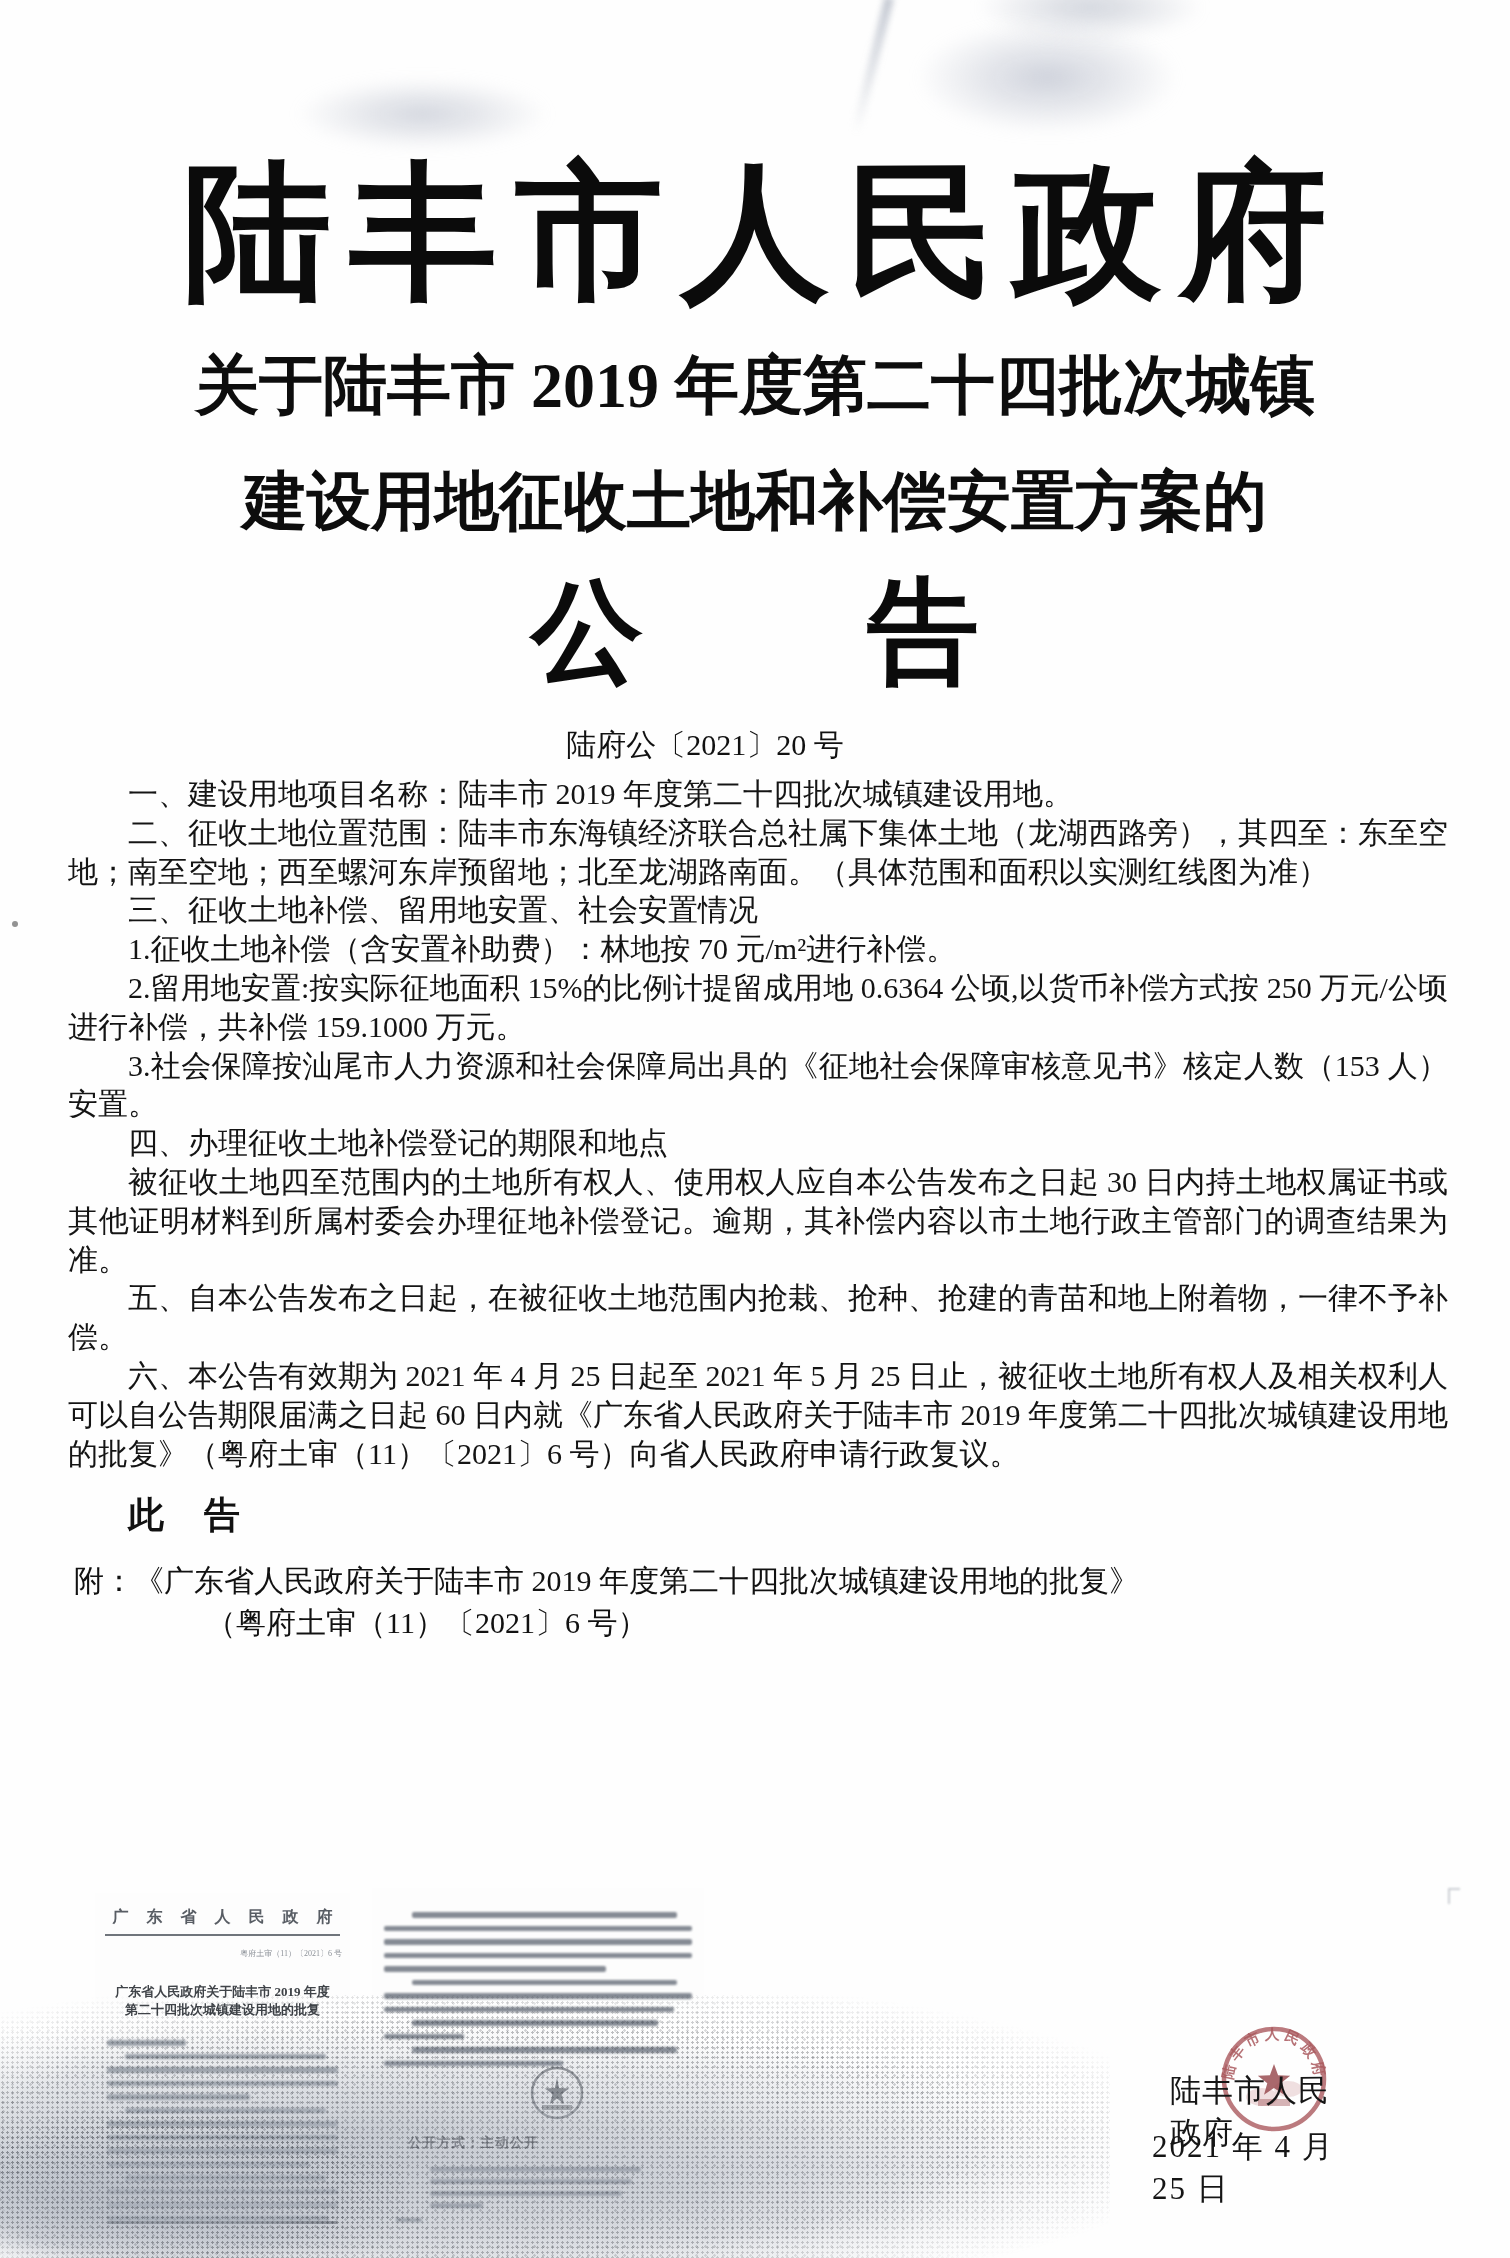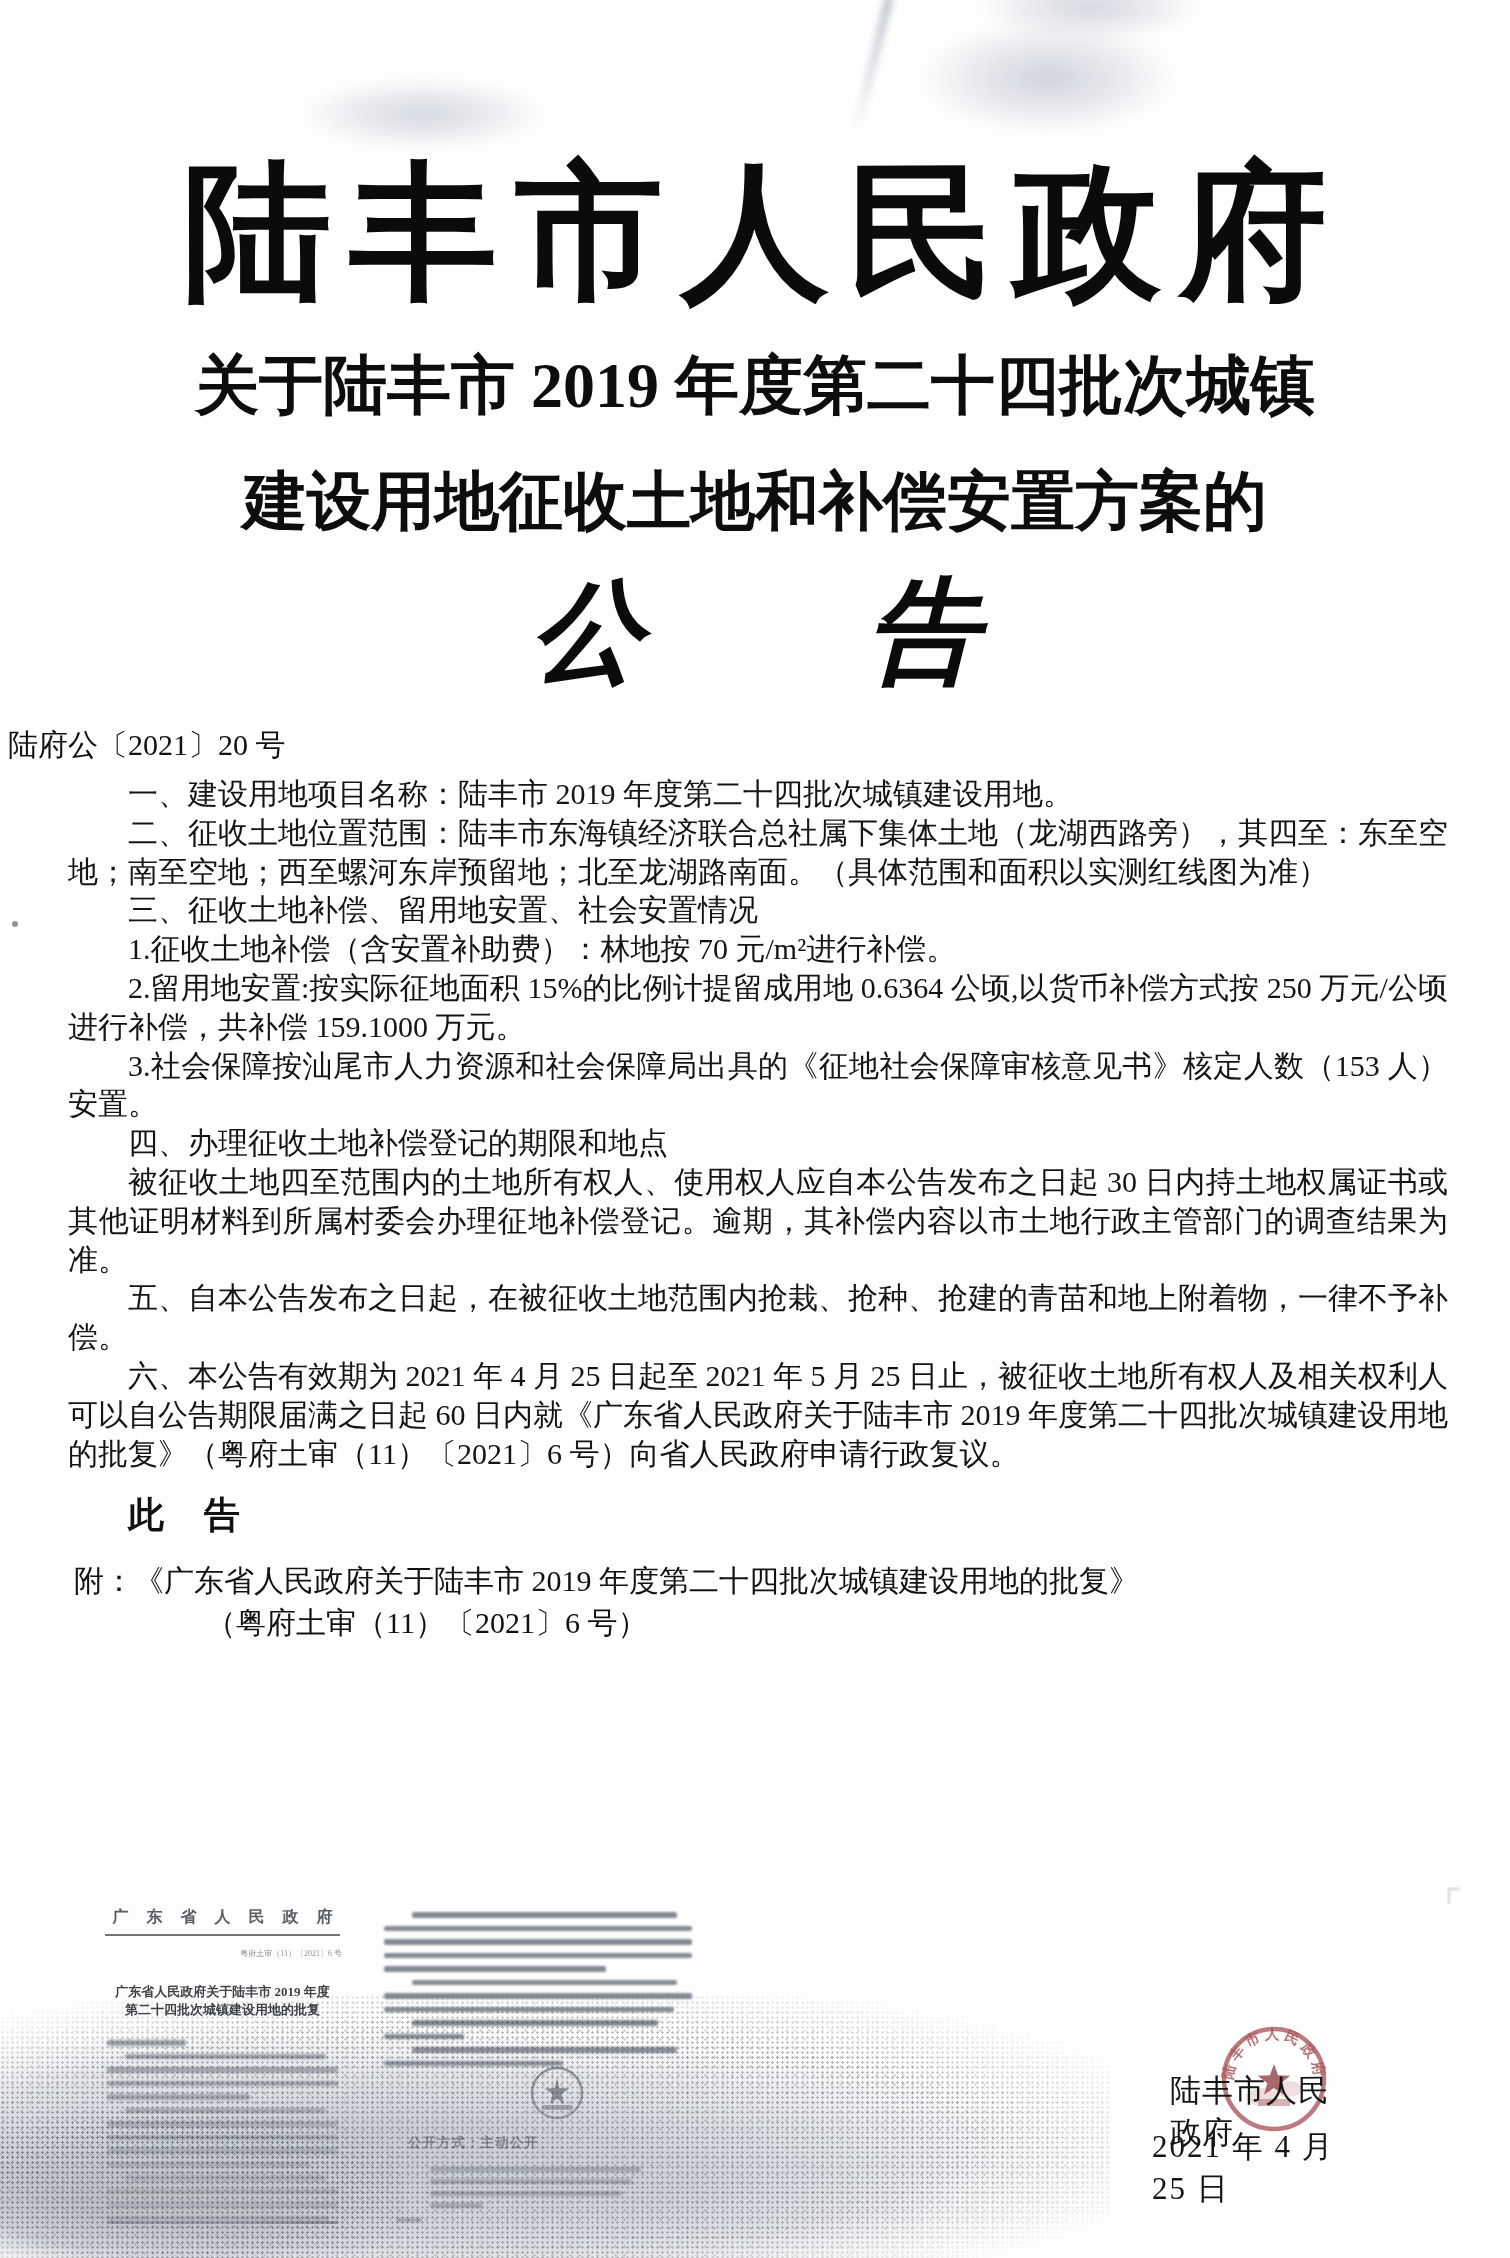--- a/index.html
+++ b/index.html
@@ -41,22 +41,22 @@
   .artifact-r{position:absolute;left:1448px;top:1888px;width:10px;height:14px;
     border-left:2px solid #aab0b8;border-top:2px solid #aab0b8;opacity:.6;filter:blur(.8px);}
 
   
   .gov-title{margin:158px 0 0;text-align:center;font-size:148px;line-height:150px;
     font-weight:900;letter-spacing:18px;text-indent:18px;color:#0b0b0b;}
   .subtitle{margin-top:26px;text-align:center;font-size:64px;line-height:104px;
     font-weight:800;color:#0d0d0d;}
   .subtitle div{margin:12px;}
   .notice-title{margin-top:6px;text-align:center;font-size:112px;line-height:132px;
-    font-weight:900;color:#0b0b0b;font-style:italic;}
-  .doc-number{margin-top:32px;text-align:left;padding-right:108px;font-size:30px;line-height:30px;padding-left:8px;}
+    font-weight:900;color:#0b0b0b;}
+  .doc-number{margin-top:32px;text-align:center;padding-right:108px;font-size:30px;line-height:30px;padding-left:8px;}
 
   
   .notice-body{margin:15px 62px 0 68px;font-size:30px;line-height:38.8px;
     text-align:justify;text-justify:inter-character;color:#141414;}
   .notice-body p{margin:0;text-indent:2em;}
   .closing{margin:18px 0 12px 128px;font-size:36px;font-weight:700;letter-spacing:2px;}
   .attachment{margin:24px 62px 0 74px;font-size:30px;line-height:34px;}
   .attachment .att2{margin:8px 0 0 132px;}
 
   

